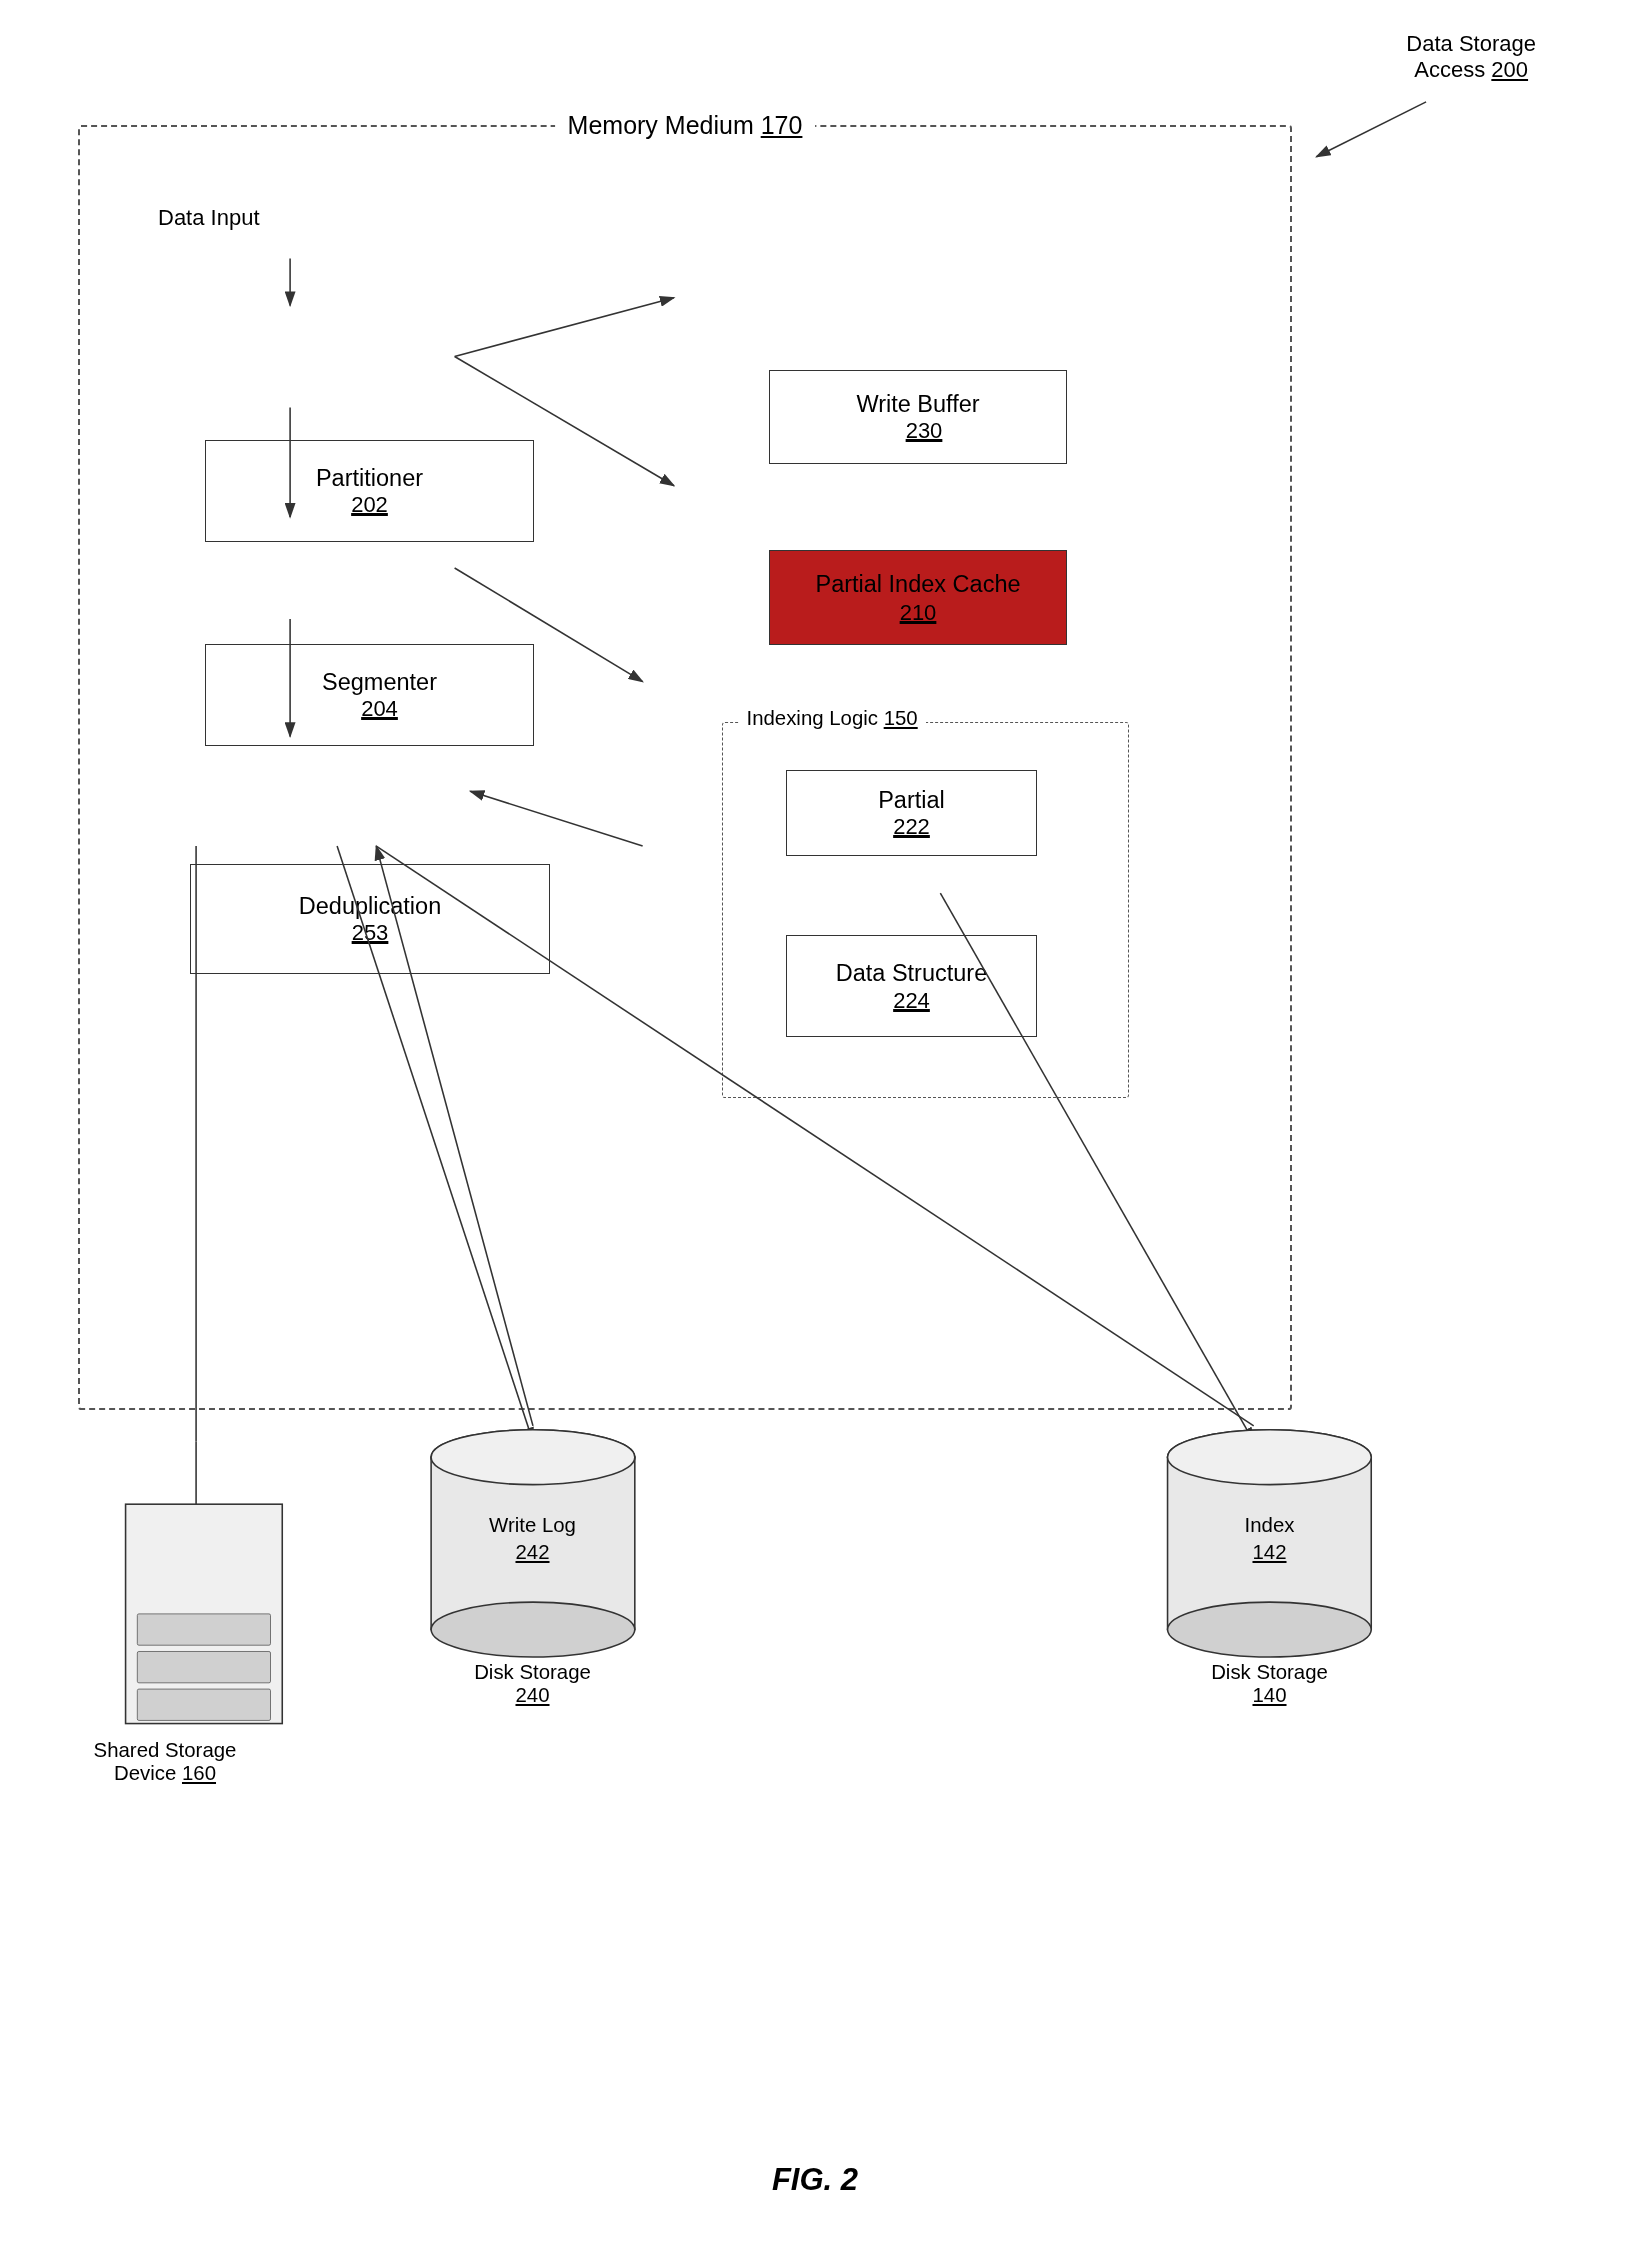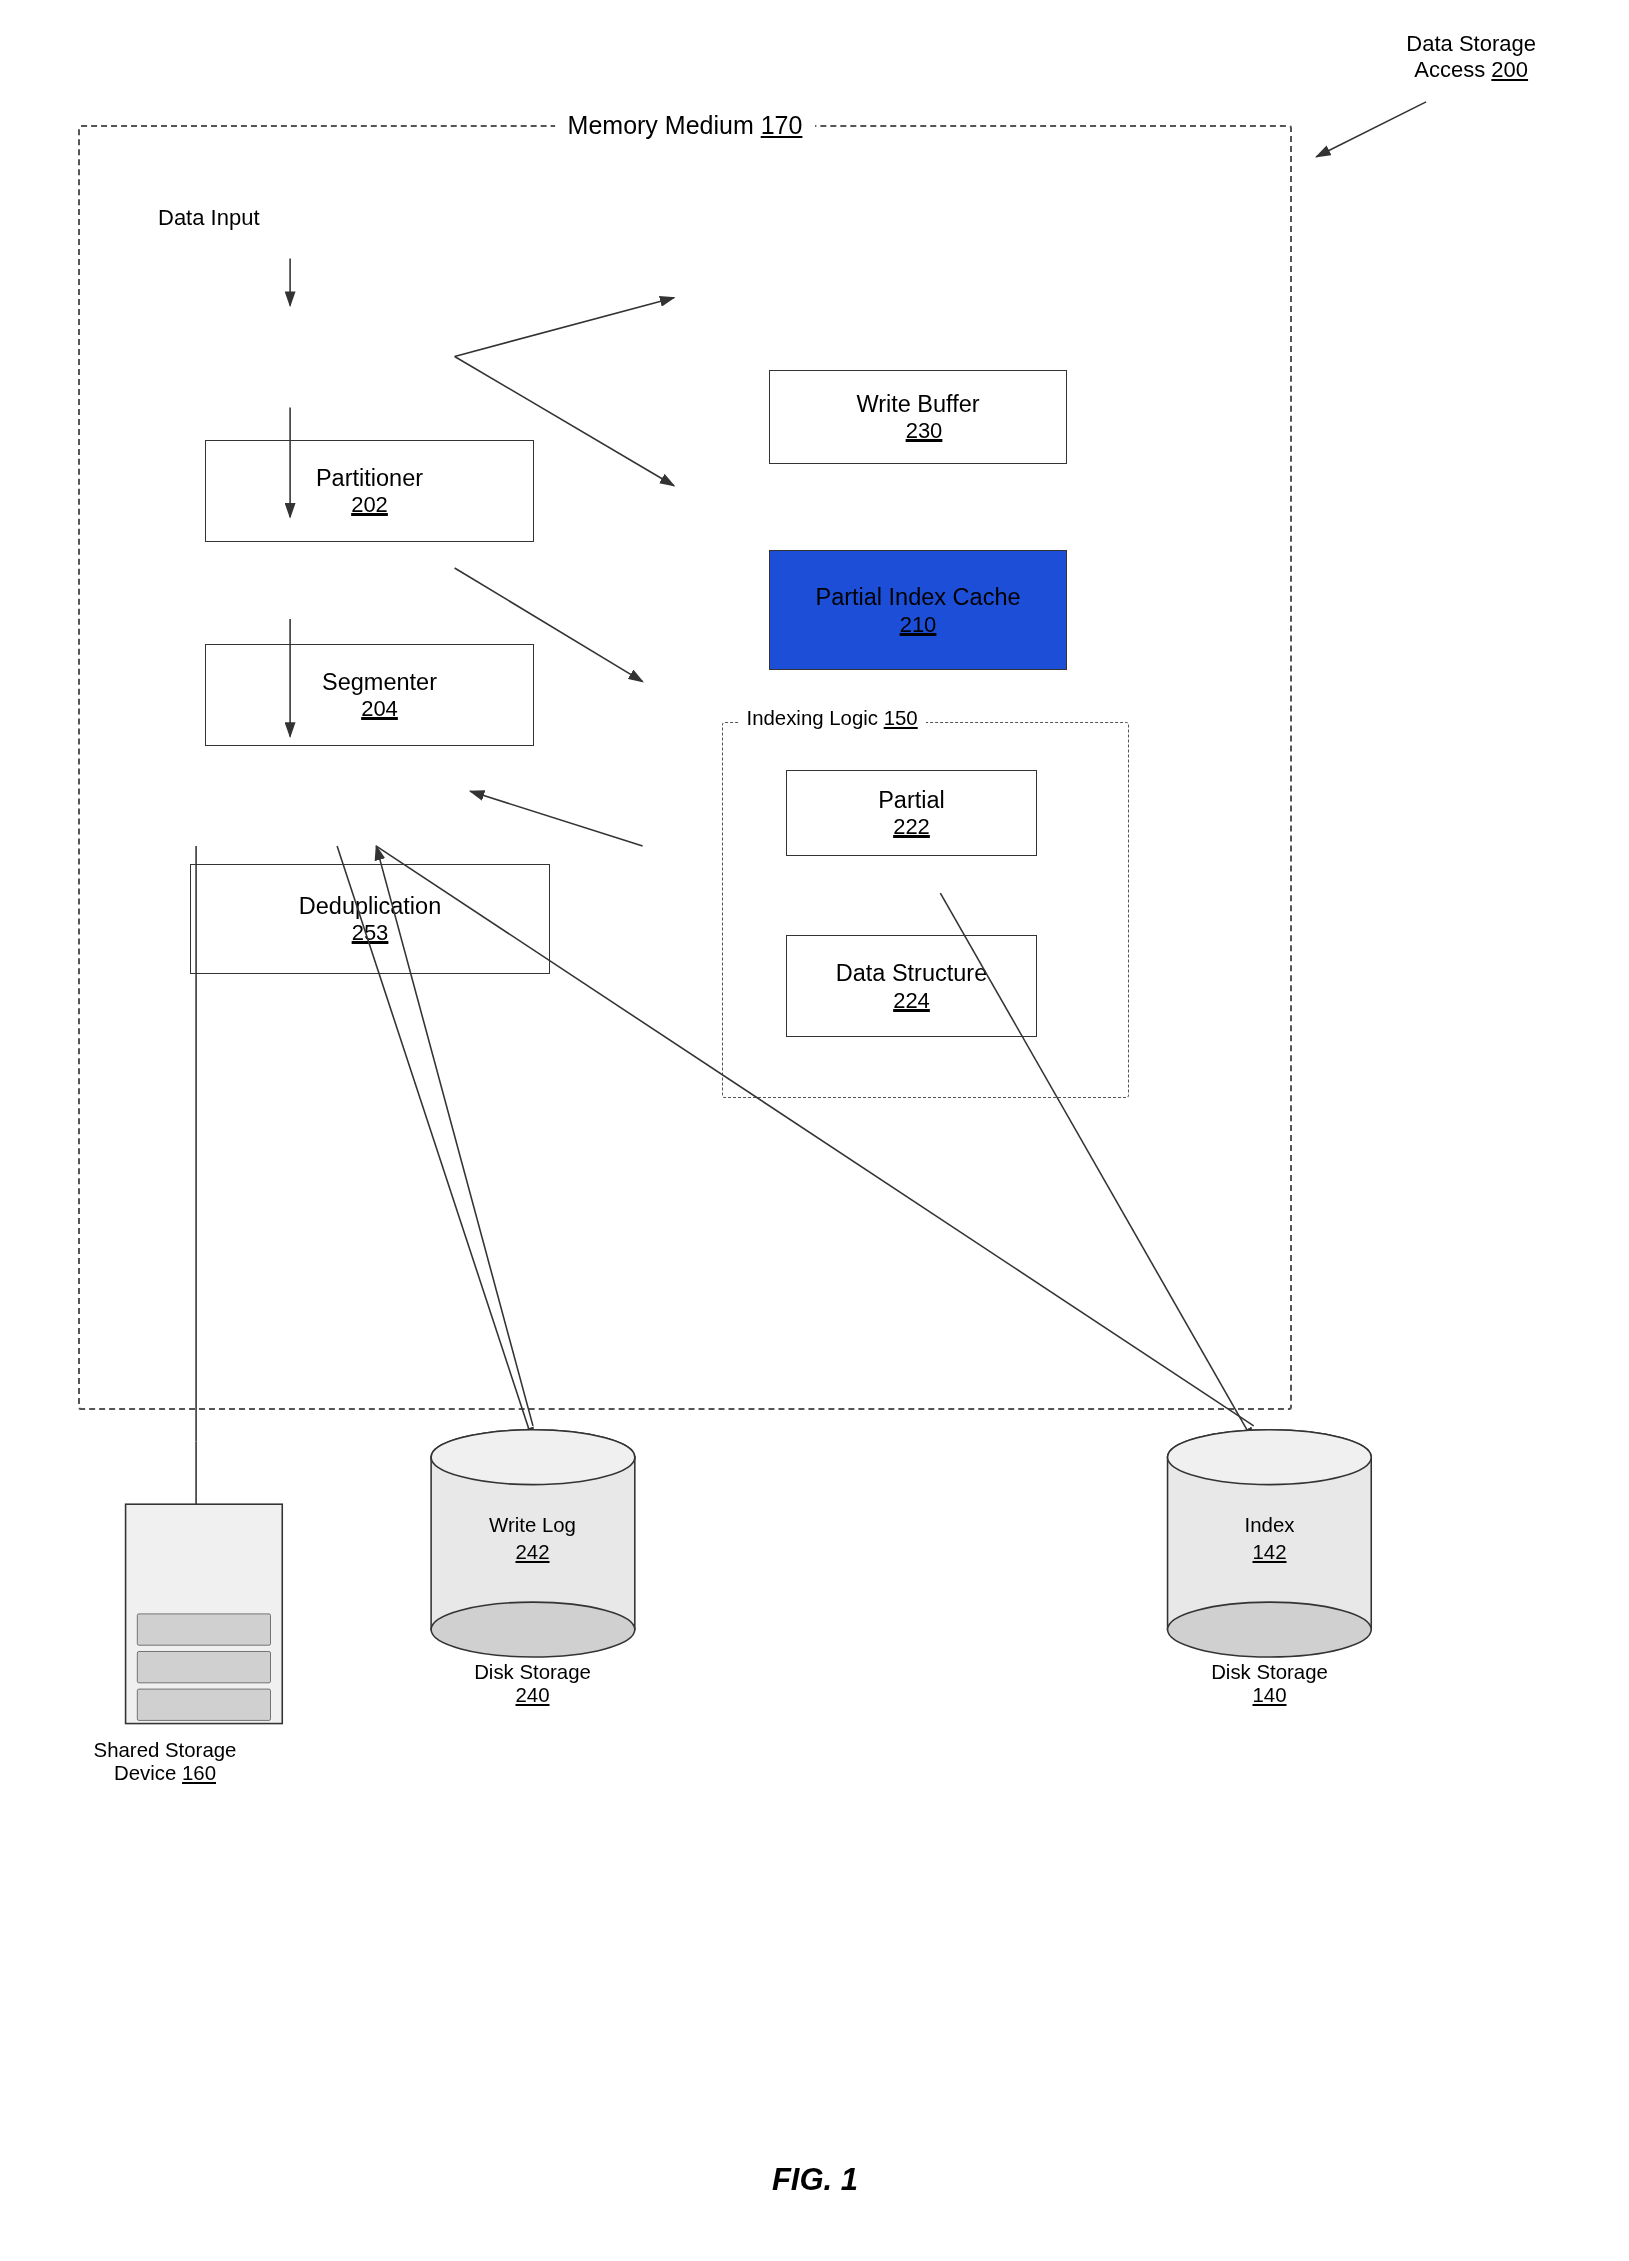--- a/index.html
+++ b/index.html
@@ -117,27 +117,27 @@
     }
     .write-buffer-box .box-title { font-size: 23.5px; }
     .write-buffer-box .box-num { font-size: 22px; text-decoration: underline; margin-left: 12px; }
 
     
     .pic-box {
       position: absolute;
       top: 423px;
       left: 689px;
       width: 298px;
-      height: 120px;
-      border: 1.6px solid #333;
-      display: flex;
-      flex-direction: column;
-      align-items: center;
-      justify-content: center;
-      background: #1d4ed8;
+      height: 95px;
+      border: 1.6px solid #333;
+      display: flex;
+      flex-direction: column;
+      align-items: center;
+      justify-content: center;
+      background: #b91c1c;
     }
     .pic-box .box-title { font-size: 23.5px; text-align: center; line-height: 1.3; }
     .pic-box .box-num { font-size: 22px; text-decoration: underline; }
 
     
     .indexing-logic-box {
       position: absolute;
       top: 595px;
       left: 642px;
       width: 407px;
@@ -356,17 +356,17 @@
     <u><span>140</span></u>
   </div>
 
   <div style="position:absolute; top:1739px; left:63px; width:204px; text-align:center; font-size:20.4px;">
     <span>Shared Storage</span><br>
     <span>Device</span>
     <u><span>160</span></u>
   </div>
 
   <div class="fig-caption">
-    <span>FIG. 1</span>
+    <span>FIG. 2</span>
   </div>
 
 </div>
 
 
 </body></html>

